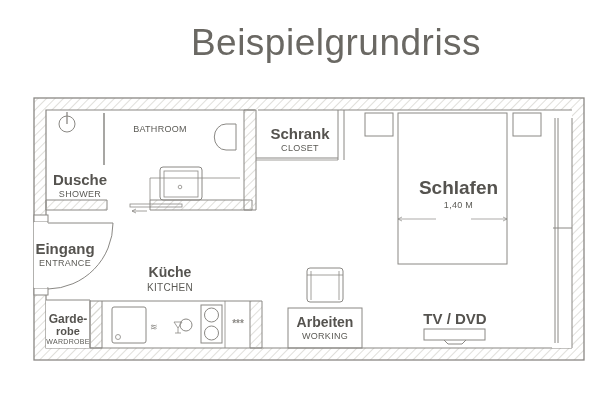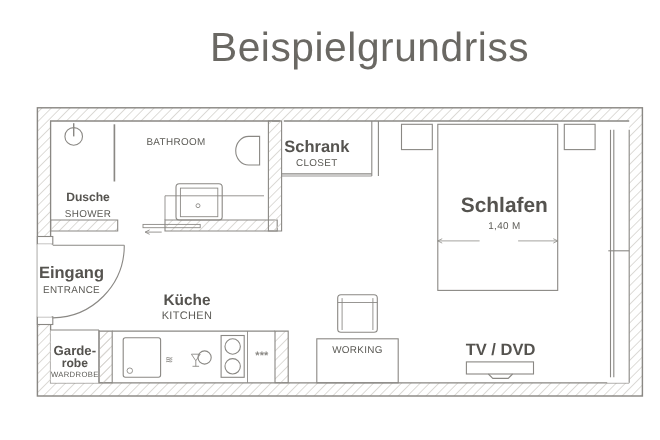--- a/index.html
+++ b/index.html
@@ -116,24 +116,24 @@
   <g>
     <rect x="424" y="329" width="61" height="11" fill="none" stroke="#8a8884" stroke-width="1"></rect>
     <path d="M444,340 L448,344 H462 L466,340" fill="none" stroke="#8a8884" stroke-width="1"></path>
   </g>
 </svg>
 
 <div class="lbl" style="left:120px; top:124px; width:80px;">
   <div class="sm">BATHROOM</div>
 </div>
 <div class="lbl" style="left:46px; top:171px; width:68px;">
-  <div class="big" style="font-size:11px;">Dusche</div>
+  <div class="big" style="font-size:15px;">Dusche</div>
   <div class="sm">SHOWER</div>
 </div>
-<div class="lbl" style="left:248px; top:125px; width:80px;">
+<div class="lbl" style="left:260px; top:125px; width:80px;">
   <div class="big" style="font-size:15px;">Schrank</div>
   <div class="sm">CLOSET</div>
 </div>
 <div class="lbl" style="left:398px; top:178px; width:121px;">
   <div class="big" style="font-size:19px; line-height:20px;">Schlafen</div>
   <div class="sm" style="margin-top:2px;">1,40 M</div>
 </div>
 <div class="lbl" style="left:30px; top:240px; width:70px;">
   <div class="big" style="font-size:15px;">Eingang</div>
   <div class="sm">ENTRANCE</div>
@@ -142,17 +142,18 @@
   <div class="big" style="font-size:14px; line-height:20px;">Küche</div>
   <div class="sm" style="font-size:10px;">KITCHEN</div>
 </div>
 <div class="lbl" style="left:46px; top:313px; width:44px;">
   <div class="big" style="font-size:12px; line-height:12px;">Garde-</div>
   <div class="big" style="font-size:11px; line-height:12px;">robe</div>
   <div class="sm" style="font-size:7px; line-height:9px;">WARDROBE</div>
 </div>
 <div class="lbl" style="left:226px; top:318px; width:24px; font-size:10px; font-weight:bold; color:#8a8884;">***</div>
 <div class="lbl" style="left:288px; top:313px; width:74px;">
+  <div class="big" style="font-size:14px;">Arbeiten</div>
   <div class="sm">WORKING</div>
 </div>
 <div class="lbl" style="left:410px; top:310px; width:90px;">
   <div class="big" style="font-size:15px;">TV / DVD</div>
 </div>
 
 </body></html>

